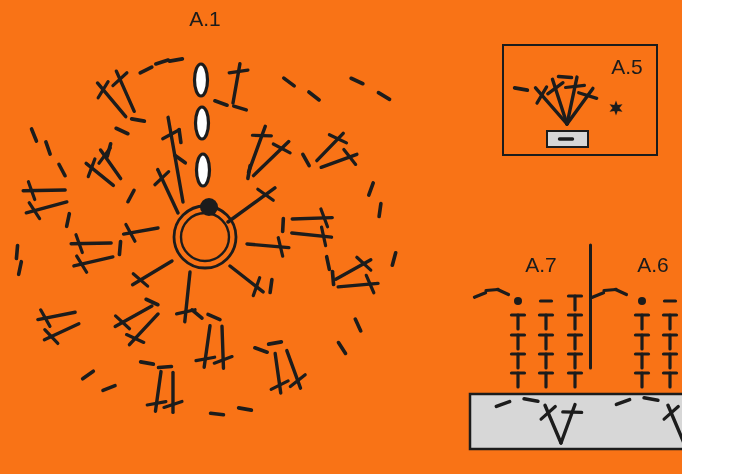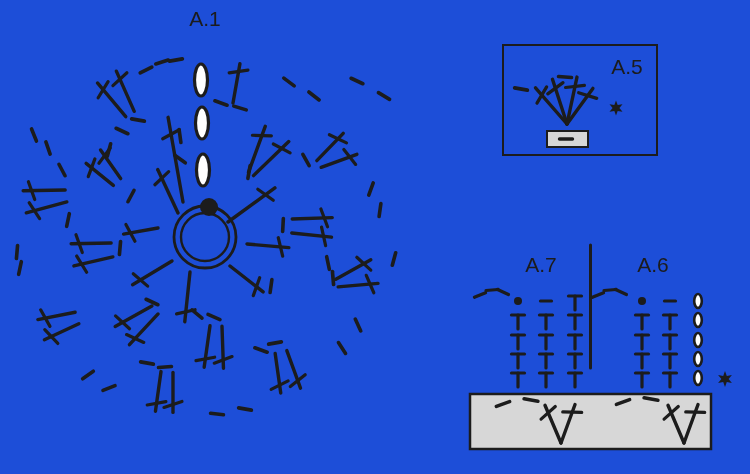--- a/index.html
+++ b/index.html
@@ -1,16 +1,16 @@
 <!DOCTYPE html>
 <html><head>
 <meta charset="utf-8">
 <style>
   html,body{margin:0;padding:0;background:#ffffff;}
-  .canvas{position:relative;width:750px;height:474px;background:#1d4ed8;overflow:hidden;}
+  .canvas{position:relative;width:682px;height:474px;background:#f97316;overflow:hidden;}
   svg{display:block;}
   .lbl{font-family:"Liberation Sans",sans-serif;font-size:21px;fill:#1c1c1c;text-anchor:middle;}
 </style>
 </head>
 <body>
 
 <div class="canvas">
   <svg id="chart" width="750" height="474" viewBox="0 0 750 474">
     <g id="g-a1">
         <circle cx="205" cy="237" r="31" fill="none" stroke="#1c1c1c" stroke-width="2.8"></circle>

